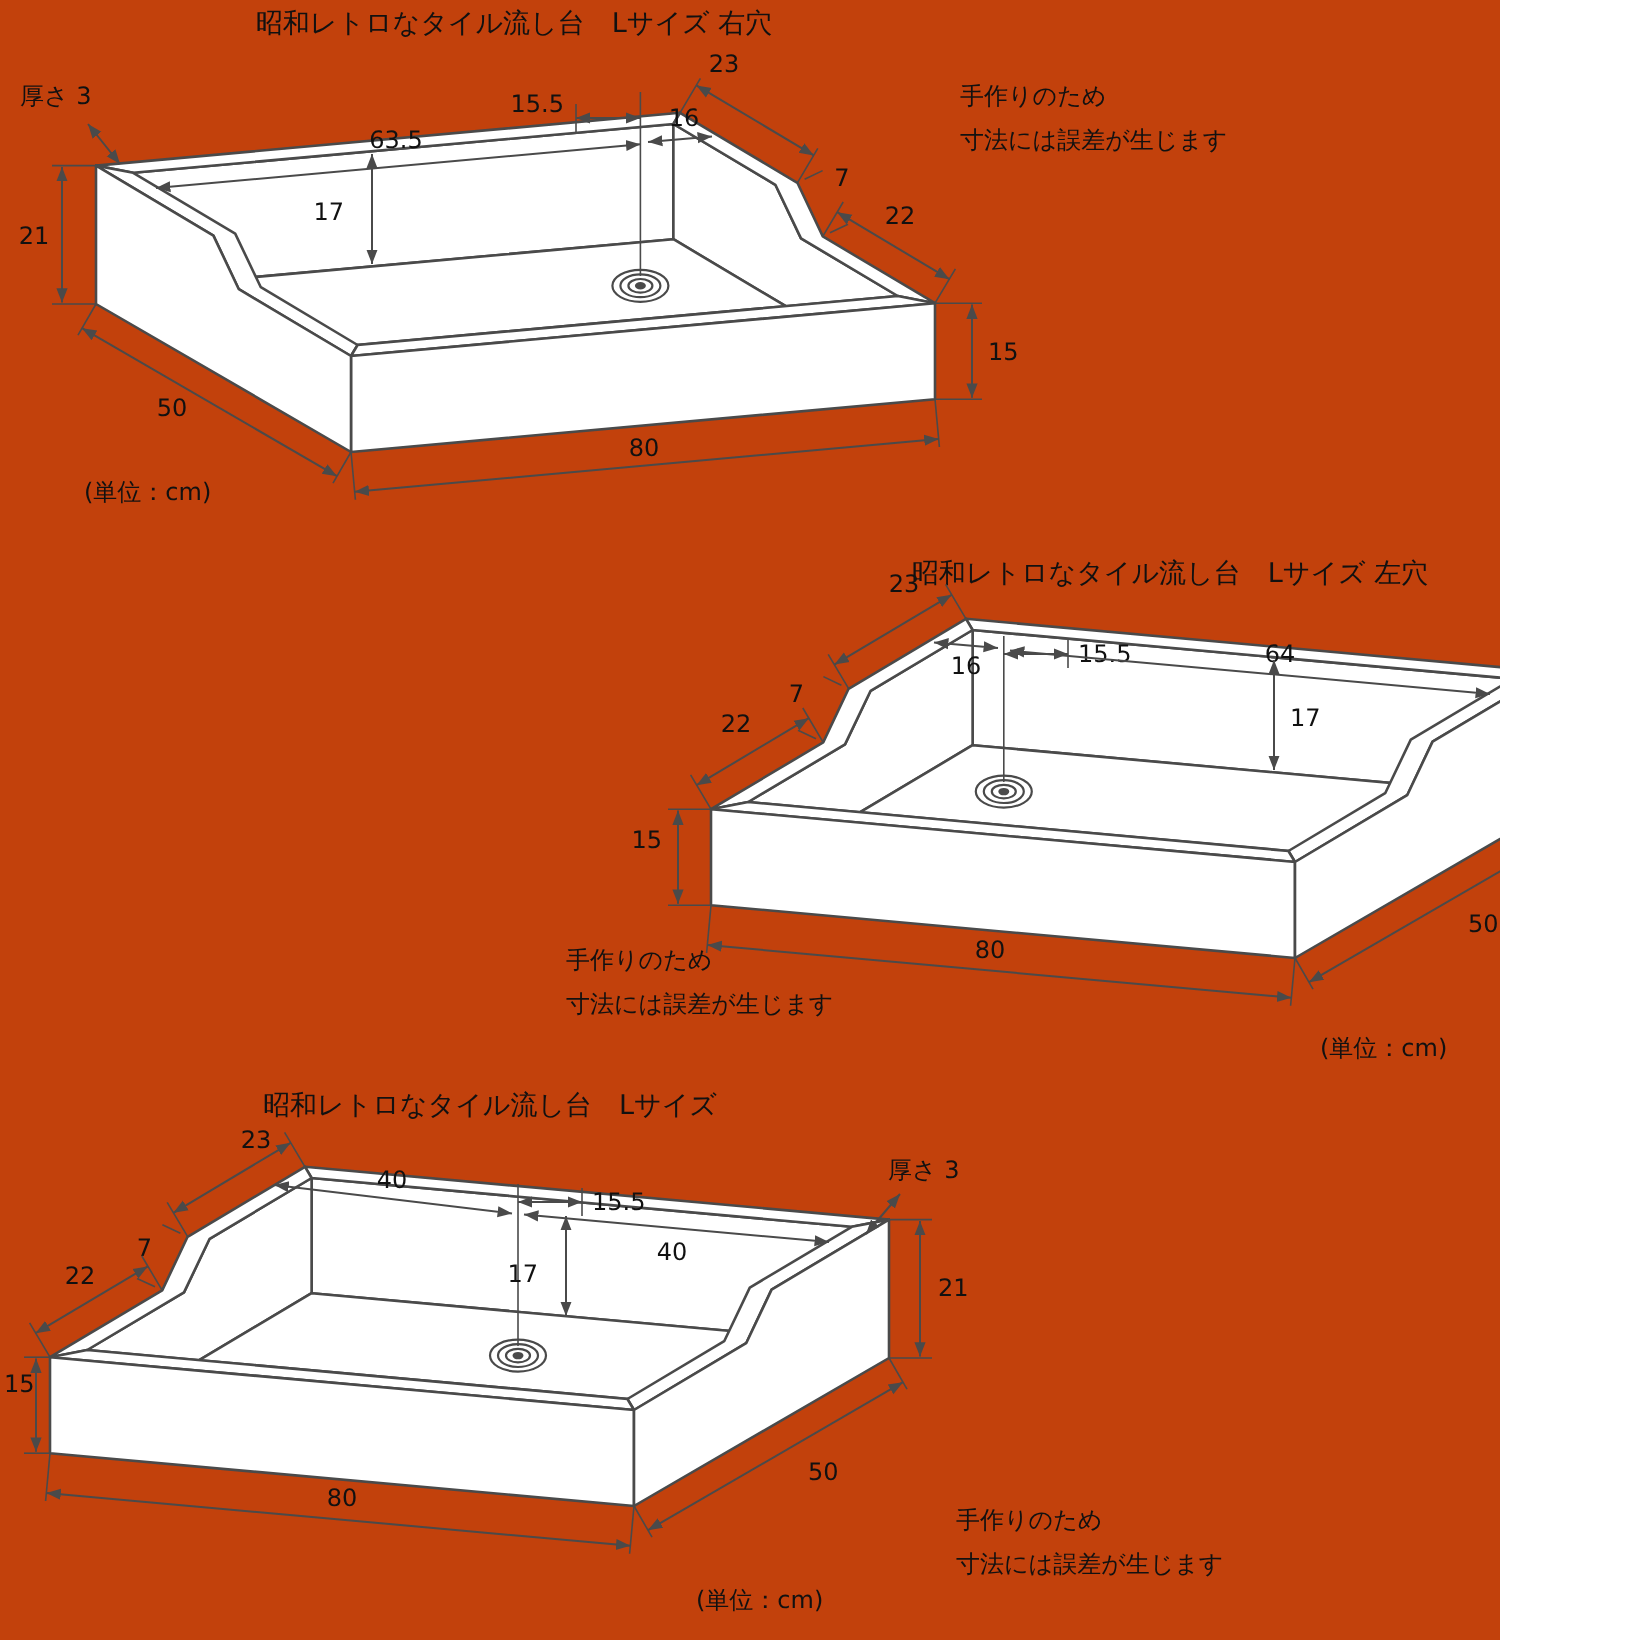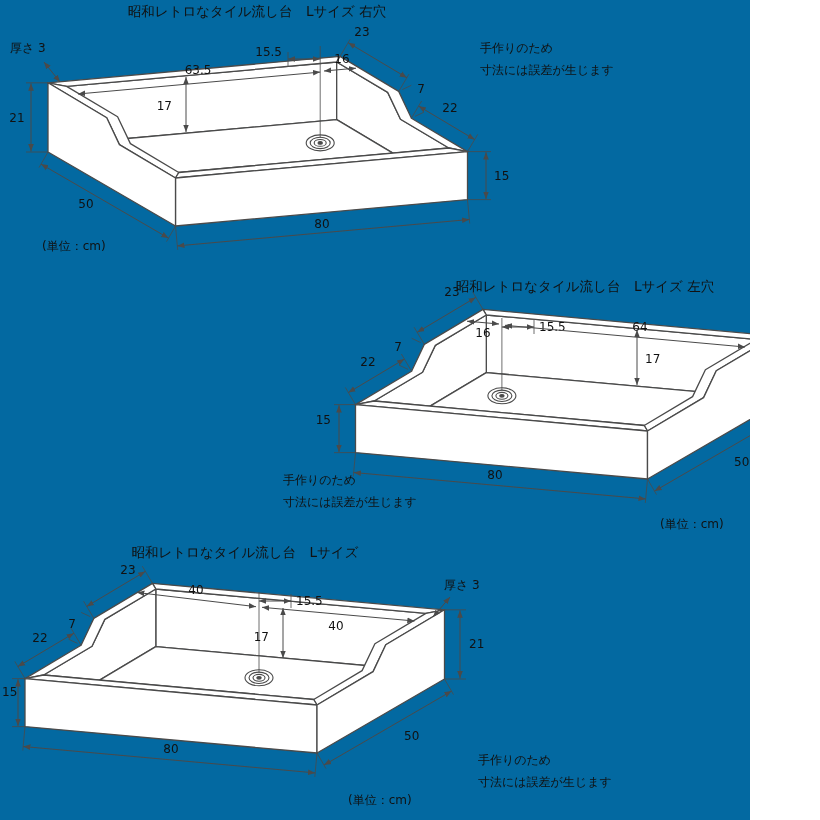--- a/index.html
+++ b/index.html
@@ -1,16 +1,16 @@
 <!DOCTYPE html>
 <html><head>
 <meta charset="utf-8">
 <style>
   html,body{margin:0;padding:0;background:#fff;}
-  .canvas{position:relative;width:750px;height:820px;background:#0369a1;overflow:hidden;}
+  .canvas{position:relative;width:750px;height:820px;background:#c2410c;overflow:hidden;}
   svg{display:block;font-family:"DejaVu Sans",sans-serif;}
   .face{fill:#ffffff;stroke:#4a4a4a;stroke-width:1.3;stroke-linejoin:round;}
   .dim{stroke:#4a4a4a;stroke-width:1;fill:none;}
   .dimline{marker-start:url(#ah);marker-end:url(#ah);}
   .ext{stroke:#4a4a4a;stroke-width:.8;fill:none;}
   .drain{fill:none;stroke:#4a4a4a;stroke-width:1.1;}
   .lbl{font-size:12px;fill:#111;}
   .title{font-size:13.5px;fill:#111;}
   .note{font-size:12px;fill:#111;}
 </style>

